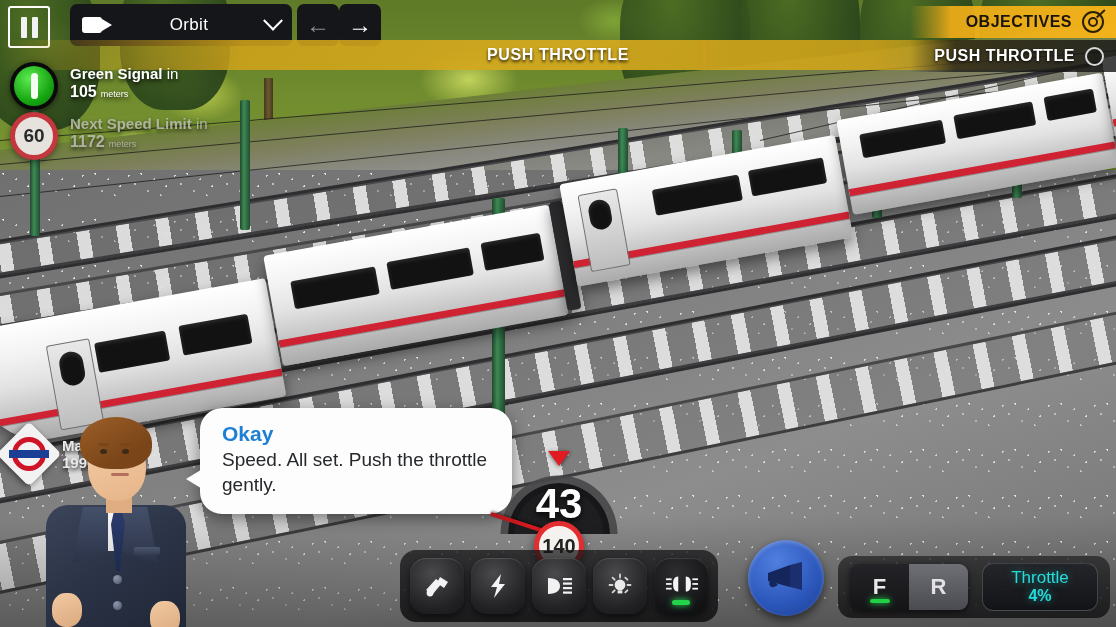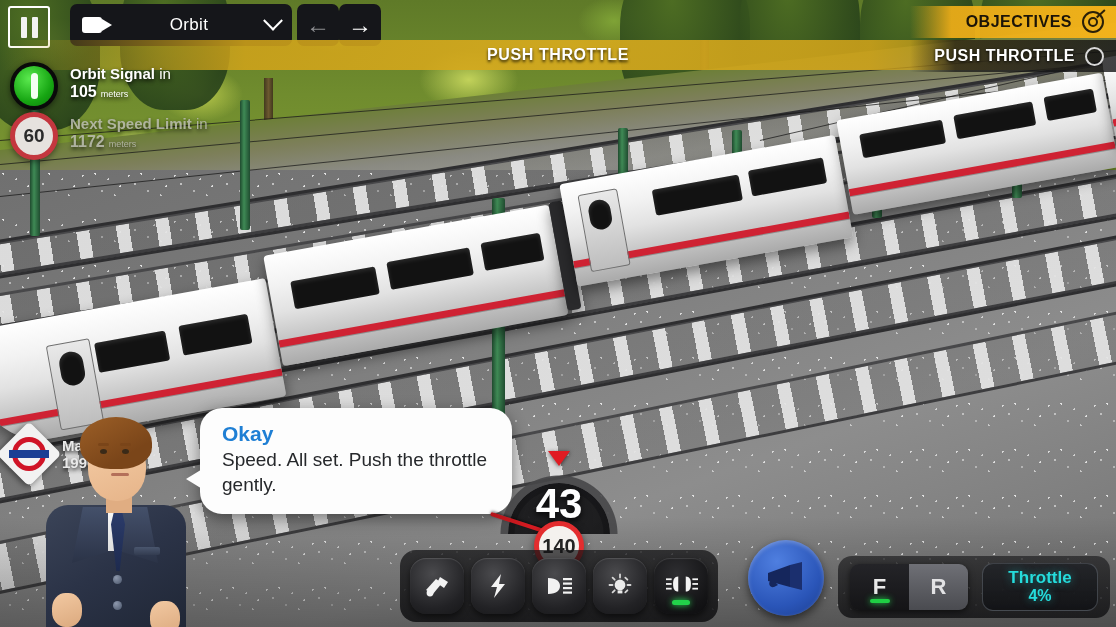--- a/index.html
+++ b/index.html
@@ -444,21 +444,21 @@
     width:20px; height:4.5px; border-radius:3px; background:#1fcf44;
     box-shadow:0 0 6px #2ae057;
   }
   #throttle-display {
     flex:1; height:48px; border-radius:11px;
     background:linear-gradient(180deg, rgba(34,36,40,.88), rgba(18,19,22,.92));
     border:1px solid rgba(140,150,160,.35);
     display:flex; flex-direction:column; align-items:center; justify-content:center;
     cursor:pointer;
   }
-  #throttle-label { color:#25dcdc; font-size:17px; font-weight:bold; line-height:1.05;
+  #throttle-label { color:#25dcdc; font-size:17px; font-weight:normal; line-height:1.05;
                     text-shadow:0 0 8px rgba(37,220,220,.5); }
   #throttle-value { color:#25dcdc; font-size:16px; font-weight:bold; line-height:1.15;
                     text-shadow:0 0 8px rgba(37,220,220,.5); }
 
   
   .bottom-vignette {
     position:absolute; left:0; right:0; bottom:0; height:110px;
     background:linear-gradient(180deg, rgba(0,0,0,0), rgba(0,0,0,.32));
     pointer-events:none;
   }
@@ -596,21 +596,21 @@
     </div>
 
     <div class="hud-row" id="signal-row">
       <div class="signal-badge">
         <div class="lamp">
             <div class="bar"></div>
           </div>
       </div>
       <div class="hud-text">
         <div class="hud-title bright">
-          <span>Orbit Signal</span>
+          <span>Green Signal</span>
           <span class="in">in</span>
         </div>
         <div class="hud-value bright">
           <span>105</span><span class="unit">meters</span>
         </div>
       </div>
     </div>
 
     <div class="hud-row" id="limit-row">
       <div class="limit-badge">60</div>

